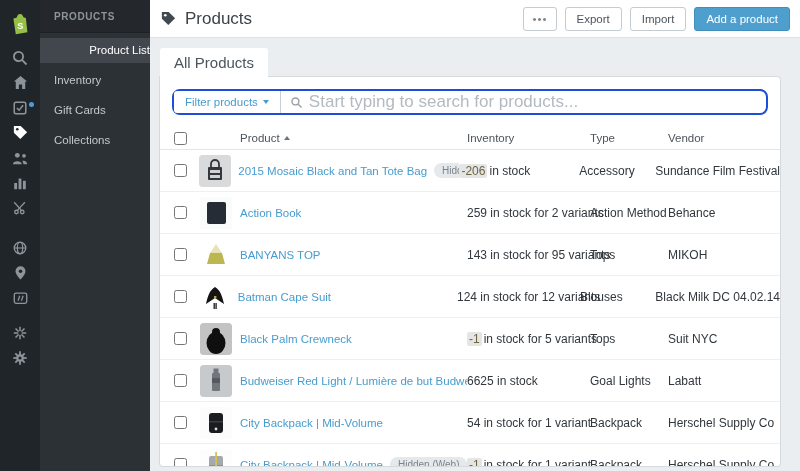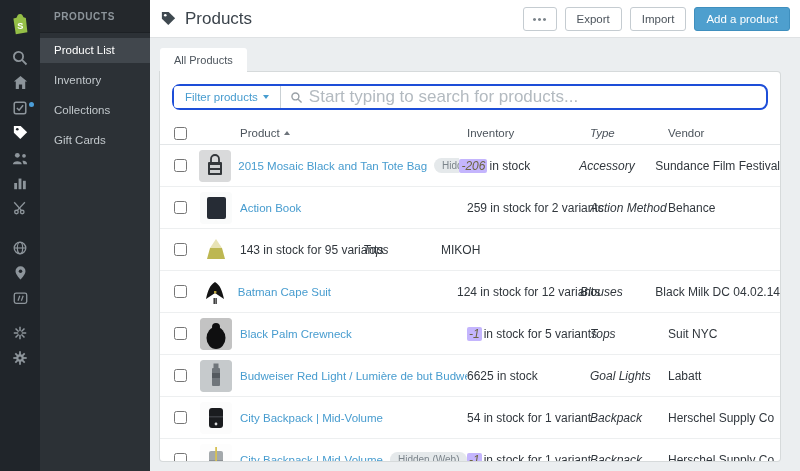--- a/index.html
+++ b/index.html
@@ -16,62 +16,62 @@
   .rail-logo { width:40px; height:34px; display:flex; align-items:center; justify-content:center; margin-bottom:4px; cursor:pointer; }
   .rail-item { width:40px; height:25px; display:flex; align-items:center; justify-content:center; position:relative; cursor:pointer; }
   .rail-item svg { display:block; }
   .gap15 { margin-top:15px; } .gap10 { margin-top:10px; }
   .notif-dot { position:absolute; right:6px; top:7px; width:5px; height:5px; border-radius:50%; background:#4b9ed9; }
 
   
   .sidebar { width:110px; background:#2c3136; flex-shrink:0; }
   .sidebar-header { height:33px; line-height:34px; padding-left:14px; font-size:10px; font-weight:bold; letter-spacing:.6px; color:#8d959b; background:#24282c; border-bottom:1px solid #1d2125; }
   .side-item { height:25px; line-height:25px; padding-left:14px; color:#c2c8cc; font-size:11.5px; cursor:pointer; margin-top:5px; }
-  .side-item.active { background:#41474d; color:#ffffff; }
+  .side-item.active { background:#41474d; color:#ffffff;text-align:right; }
 
   
   .main { flex:1; display:flex; flex-direction:column; min-width:0; }
   .topbar { height:38px; background:#fff; border-bottom:1px solid #dfe2e4; display:flex; align-items:center; padding:0 10px; flex-shrink:0; }
   .title-wrap { display:flex; align-items:center; gap:8px; }
   .page-title { font-size:17px; color:#3c444c; }
   .topbar-actions { margin-left:auto; display:flex; gap:8px; align-items:center; }
   .btn { height:24px; padding:0 11px; font-size:11.5px; line-height:22px; border:1px solid #c5ccd1; border-radius:3px; background:#fff; color:#4c545c; cursor:pointer; }
   .btn-more { padding:0 8px; letter-spacing:1px; color:#7d858c; }
   .btn-primary { background:#4e9fce; border-color:#3f8fbe; color:#fff; }
 
   .content { flex:1; padding:10px 20px 0 10px; min-height:0; }
-  .tab { display:inline-block; background:#fff; border-radius:3px 3px 0 0; padding:6px 14px 6px 14px; font-size:11px; color:#4c545c; cursor:pointer; }
+  .tab { display:inline-block; background:#fff; border-radius:3px 3px 0 0; padding:6px 14px 6px 14px; font-size:15px; color:#4c545c; cursor:pointer; }
   .card { background:#fff; width:620px; border-radius:0 3px 3px 3px; box-shadow:0 0 0 1px rgba(63,70,77,.12); height:389px; overflow:hidden; }
 
   
   .filterbar { margin:12px; height:26px; display:flex; border:2px solid #1d4ed8; border-radius:8px; background:#fff; }
   .filter-btn { display:flex; align-items:center; gap:5px; padding:0 11px; border-right:1px solid #c9d0d4; color:#479ccf; font-size:11.5px; cursor:pointer; background:#fff; border:none; border-right:1px solid #c9d0d4; border-radius:3px 0 0 3px; }
   .caret-down { width:0; height:0; border-left:3.5px solid transparent; border-right:3.5px solid transparent; border-top:4px solid #479ccf; }
   .searchbox { flex:1; display:flex; align-items:center; gap:6px; padding:0 9px; }
   .searchbox input { flex:1; border:none; outline:none; font-size:17px; color:#31373d; font-family:"Liberation Sans",sans-serif; background:transparent; }
   .searchbox input::placeholder { color:#b3bac0; }
 
   
   .thead, .tr { display:flex; align-items:center; padding-left:14px; }
   .thead { height:23px; border-bottom:1px solid #e3e6e8; color:#4c545c; font-size:11.5px; margin-top:6px; }
   .tr { height:42px; border-bottom:1px solid #edeff0; }
   .td-check { width:26px; display:flex; align-items:center; }
   .td-check input { width:13px; height:13px; cursor:pointer; }
   .td-thumb { width:40px; display:flex; align-items:center; }
   .thumb { width:32px; height:32px; border-radius:3px; overflow:hidden; display:block; }
   .td-name { width:227px; display:flex; align-items:center; white-space:nowrap; overflow:hidden; }
   .td-inv { width:123px; white-space:nowrap; }
-  .td-type { width:78px; white-space:nowrap;font-style:italic; }
+  .td-type { width:78px; white-space:nowrap; }
   .td-vendor { flex:1; white-space:nowrap; }
   .sort-col { display:flex; gap:4px; cursor:pointer; }
   .sort-arrow { width:0; height:0; border-left:3.5px solid transparent; border-right:3.5px solid transparent; border-bottom:4px solid #6d747b; }
   .plink { color:#479ccf; text-decoration:none; cursor:pointer; font-size:11.5px; }
   .badge { background:#e5e9eb; color:#7b848b; border-radius:9px; padding:2px 8px; font-size:10px; margin-left:7px; flex-shrink:0; }
   .badge:empty { display:none; }
-  .hl { background:#c4b5fd; color:#6c6440; padding:0 2px; border-radius:2px; margin-right:2px;font-style:italic; }
+  .hl { background:#e5e5e5; color:#6c6440; padding:0 2px; border-radius:2px; margin-right:2px; }
   .hl:empty { display:none; margin:0; padding:0; }
 </style>
 </head>
 <body>
 
 <div class="rail">
   <div class="rail-logo">
     <svg width="22" height="24" viewBox="0 0 24 26">
         <path d="M8.2 6.2 L9.6 3.2 a3.1 3.1 0 0 1 5.1 .2 l1.1 2.3 2.6 .7 1.7 15.5 -12.7 2.3 L4.8 6.9 Z" fill="#95bf47"></path>
         <text x="12.2" y="18.5" text-anchor="middle" font-size="10" font-weight="bold" fill="#ffffff">S</text>
@@ -166,22 +166,22 @@
         <circle cx="9" cy="9" r="4.2" fill="#8d959b"></circle>
         <circle cx="9" cy="9" r="1.8" fill="#20252a"></circle>
       </svg>
   </div>
 </div>
 
 <div class="sidebar">
   <div class="sidebar-header">PRODUCTS</div>
   <div class="side-item active">Product List</div>
   <div class="side-item">Inventory</div>
+  <div class="side-item">Gift Cards</div>
   <div class="side-item">Collections</div>
-  <div class="side-item">Gift Cards</div>
 </div>
 
 <div class="main">
   <div class="topbar">
     <div class="title-wrap">
       <span>
         <svg width="17" height="17" viewBox="0 0 18 18" style="display:block">
             <path d="M2 2 H9.2 L16 8.8 L8.8 16 L2 9.2 Z" fill="#3f4950"></path>
             <circle cx="5.6" cy="5.6" r="1.4" fill="#ffffff"></circle>
           </svg>
@@ -275,20 +275,23 @@
         <span class="td-check">
             <input type="checkbox" style="">
           </span>
         <span class="td-thumb">
             <svg class="thumb" viewBox="0 0 32 32">
               <rect width="32" height="32" rx="3" fill="#ffffff"></rect>
               <path d="M16 5 L10 14 H22 Z" fill="#e8e3b5"></path>
               <path d="M10 14 L7 25 H25 L22 14 Z" fill="#bdb752"></path>
             </svg>
           </span>
+        <span class="td-name">
+            <a class="plink">BANYANS TOP</a>
+          </span>
         <span class="td-inv"><span>143 in stock for 95 variants</span></span>
         <span class="td-type">Tops</span>
         <span class="td-vendor">MIKOH</span>
       </div>
 
       <div class="tr">
         <span class="td-check">
             <input type="checkbox" style="">
           </span>
         <span class="td-thumb">

